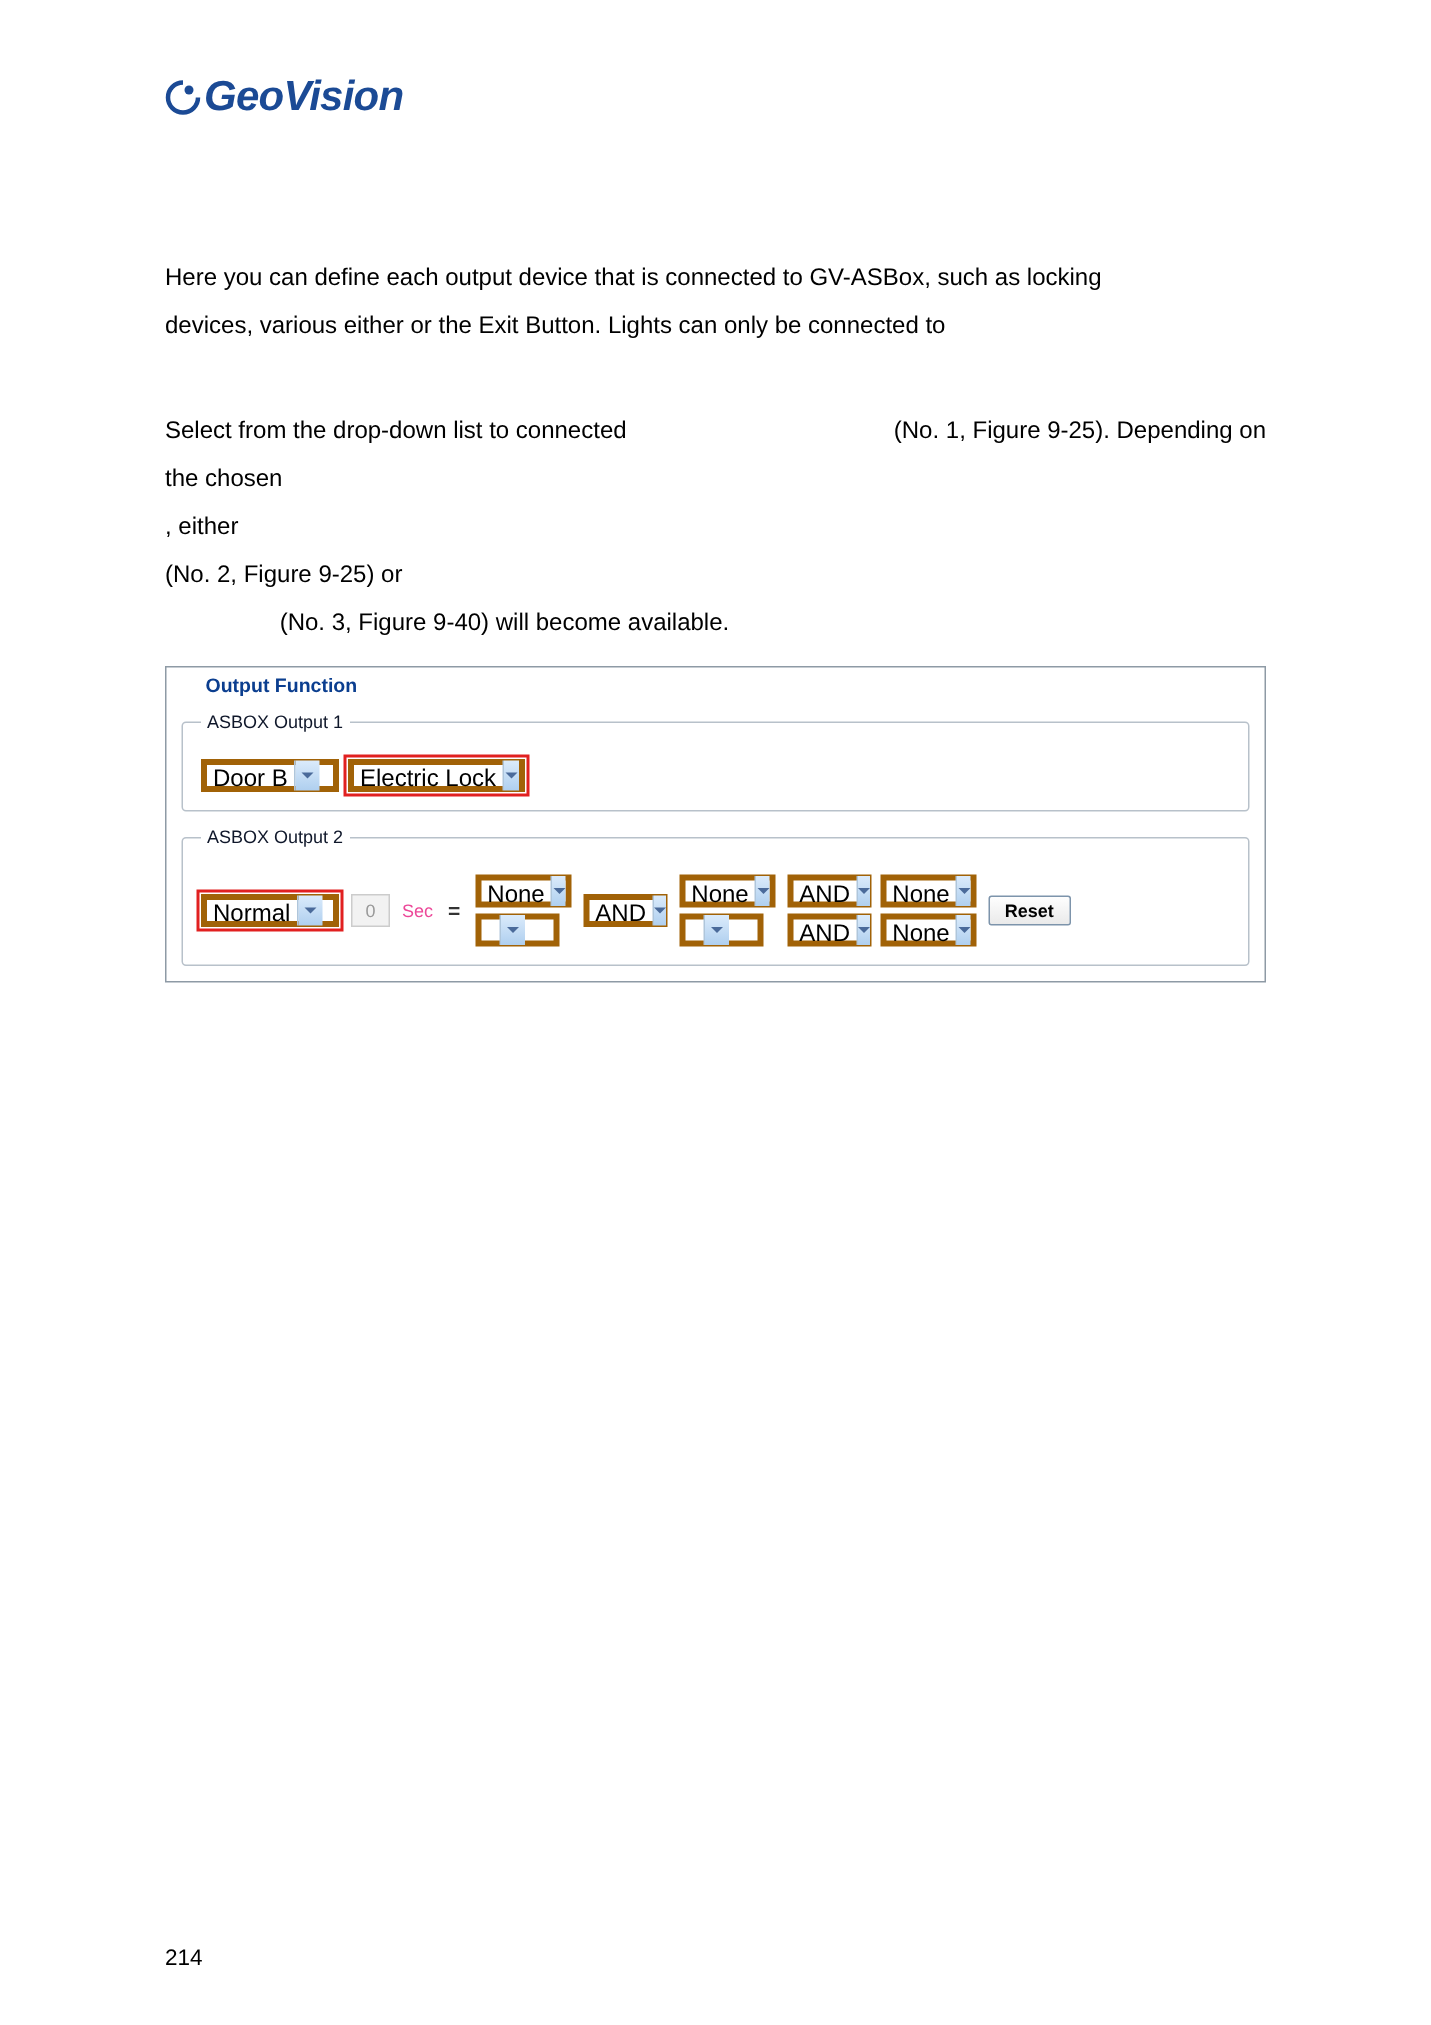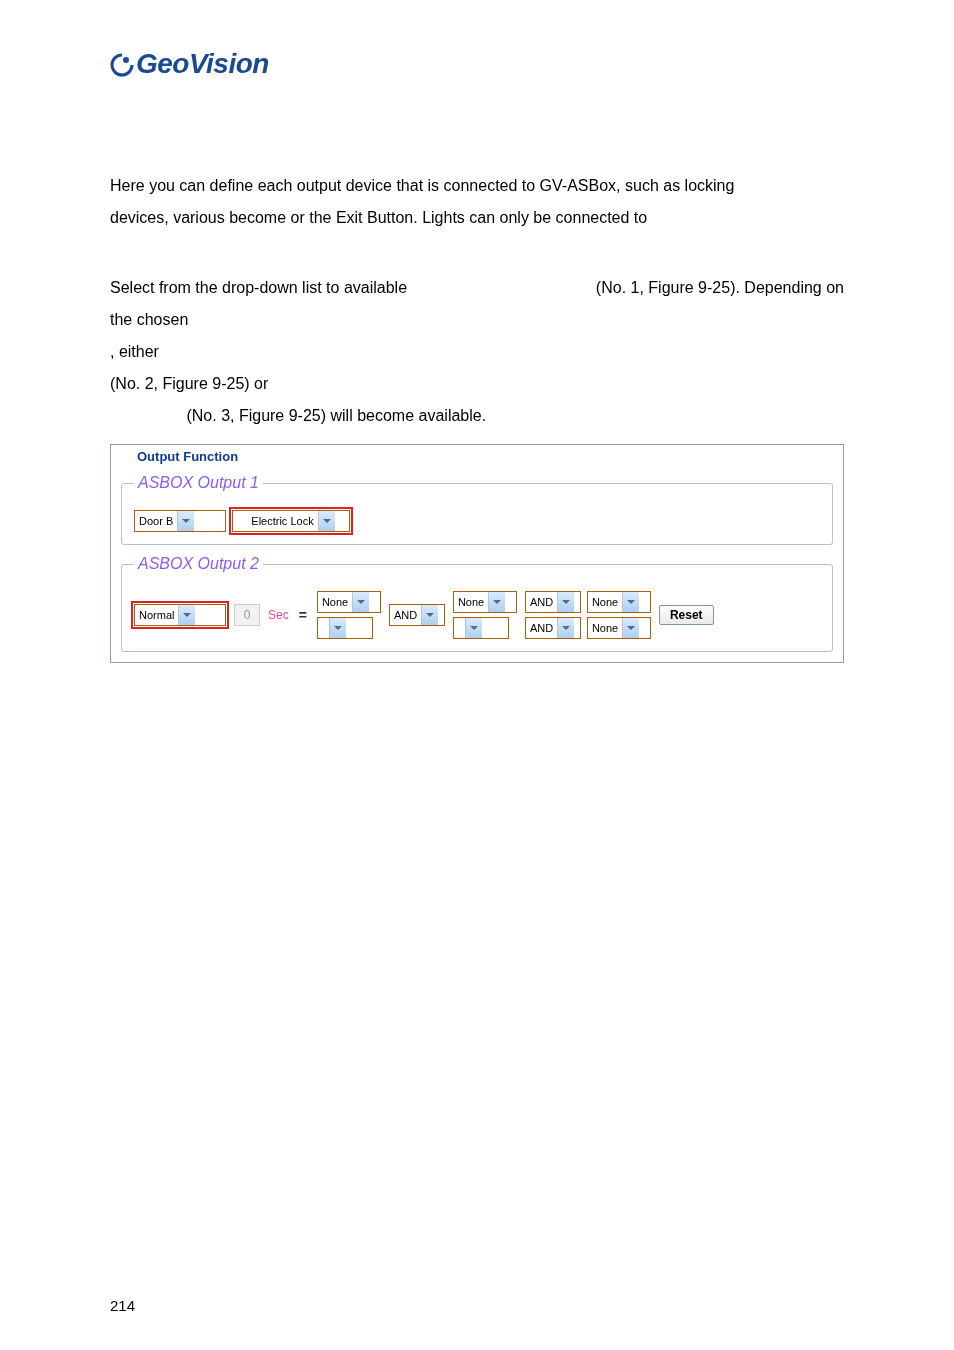--- a/index.html
+++ b/index.html
@@ -46,30 +46,30 @@
     }
 
     fieldset.section {
       margin: 4px 10px 10px 10px;
       border: 1px solid #B8C1CA;
       border-radius: 3px;
       padding: 18px 12px 12px 12px;
       position: relative;
     }
     fieldset.section > legend {
-      font-size: 16px; font-family: Tahoma, Arial, sans-serif;
-      color: #8b5cf6; padding: 0 4px; font-style: italic;
+      font-size: 12px; font-family: Tahoma, Arial, sans-serif;
+      color: #0f172a; padding: 0 4px;
     }
 
     .row { display: flex; align-items: center; gap: 6px; flex-wrap: nowrap; }
 
     .sel-wrap {
       position: relative; display: inline-flex; align-items: center;
-      background: #fff; border: 1px solid #a16207; height: 22px;
-      font-size: 11px; font-family: Tahoma, Arial, sans-serif;
+      background: #fff; border: 4px solid #a16207; height: 22px;
+      font-size: 16px; font-family: Tahoma, Arial, sans-serif;
       line-height: 1;
     }
     .sel-wrap .sel-text {
       padding: 0 4px 0 4px; white-space: nowrap; color: #000;
       display:inline-block; height:100%; line-height:20px;
     }
     .sel-wrap .sel-arrow {
       width: 17px; height: 20px;
       display:inline-flex; align-items:center; justify-content:center;
       background: linear-gradient(#DBEBFB, #AFCFEF);
@@ -125,38 +125,38 @@
     <svg viewBox="0 0 24 24" width="24" height="24">
       <path d="M12 2 A10 10 0 1 0 22 12" fill="none" stroke="#1B4A95" stroke-width="3"></path>
       <circle cx="16" cy="7" r="3" fill="#1B4A95"></circle>
     </svg>
   </span>
   <span class="logo-text">GeoVision</span>
 </div>
 
 <div class="body-text para">
   <div>Here you can define each output device that is connected to GV-ASBox, such as locking</div>
-  <div>devices, various become or the Exit Button. Lights can only be connected to</div>
+  <div>devices, various either or the Exit Button. Lights can only be connected to</div>
 </div>
 
 <div class="body-text para2">
   <div style="display:flex; justify-content:space-between;">
-    <span>Select from the drop-down list to available</span>
+    <span>Select from the drop-down list to connected</span>
     <span>(No. 1, Figure 9-25). Depending on</span>
   </div>
   <div style="display:flex;flex-direction:column;">
     <span>the chosen</span>
     <span style="display:inline-block; width:108px;"></span>
     <span>, either</span>
     <span style="display:inline-block; width:118px;"></span>
     <span>(No. 2, Figure 9-25) or</span>
   </div>
   <div>
     <span style="display:inline-block; width:72px;"></span>
-    <span>(No. 3, Figure 9-25) will become available.</span>
+    <span>(No. 3, Figure 9-40) will become available.</span>
   </div>
 </div>
 
 <div class="panel">
   <div class="panel-title">Output Function</div>
 
   <fieldset class="section">
     <legend>ASBOX Output 1</legend>
     <div class="row">
       <span class="sel-wrap w-doorb">

